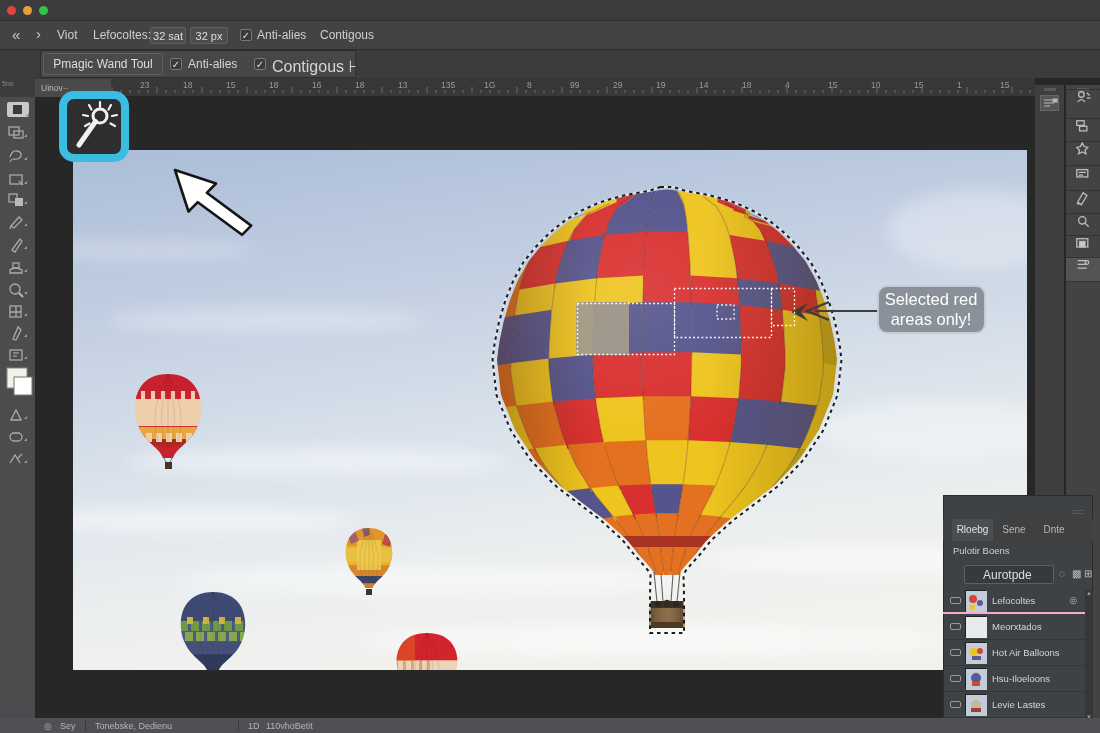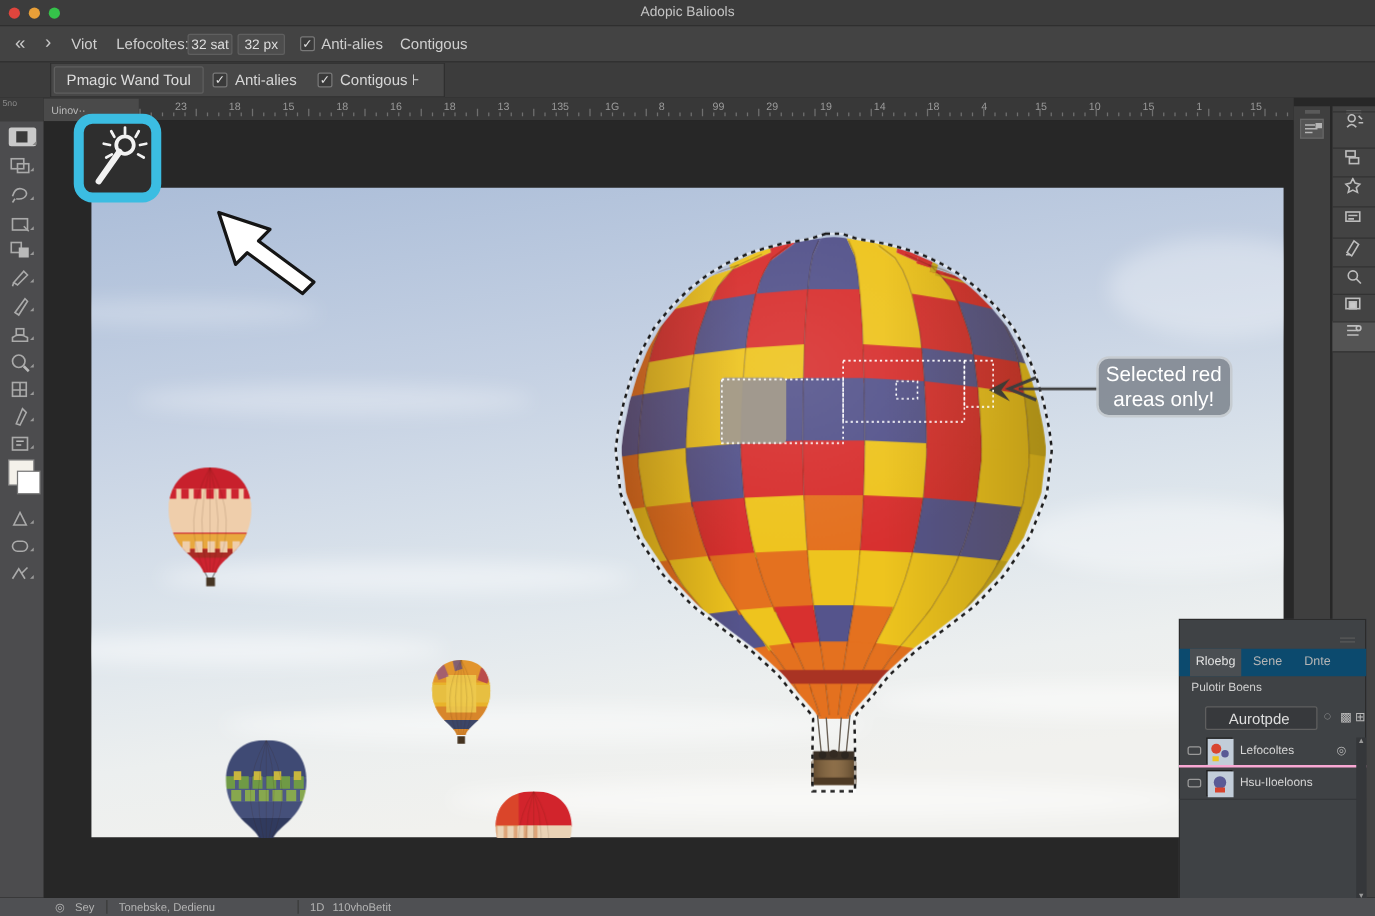--- a/index.html
+++ b/index.html
@@ -18,60 +18,59 @@
 #corner{left:0;top:78px;width:35px;height:19px;background:#3c3c3c;color:#8a8a8a;font-size:7px;padding:2px;}
 #toolbar{left:0;top:97px;width:35px;height:621px;background:#4c4c4e;}
 #pasteboard{left:35px;top:97px;width:1000px;height:621px;background:#272727;}
 #canvas{left:73px;top:150px;width:954px;height:525px;}
 #wandbox{left:59px;top:91px;width:70px;height:71px;border:8px solid #3bbde2;border-radius:15px;background:#2e2e2e;}
 #rcol1{left:1035px;top:85px;width:29px;height:633px;background:#3f3f3f;}
 #rcol2{left:1066px;top:85px;width:34px;height:633px;background:#434343;}
 .rsep{position:absolute;left:1066px;width:34px;height:1px;background:#333;}
 #rc1icon{left:1040px;top:95px;width:19px;height:16px;background:#555;border:1px solid #666;}
 #lpanel{left:943px;top:495px;width:150px;height:238px;background:#3f4245;border:1px solid #2b2b2b;}
-#ltabs{position:absolute;left:943px;top:519px;width:150px;height:22px;background:#0c4a6e;}
+#ltabs{position:absolute;left:943px;top:519px;width:150px;height:22px;background:#404040;}
 .ltab{position:absolute;top:0;height:22px;font-size:10px;color:#b5b5b5;padding-top:5px;text-align:center;}
 .ltab.act{background:#4a4e52;color:#e2e2e2;}
 #lprops{position:absolute;left:943px;top:541px;width:150px;height:21px;color:#cfcfcf;font-size:9.5px;padding:4px 0 0 10px;}
 #lfilter{position:absolute;left:943px;top:562px;width:150px;height:26px;}
 .lrow{position:relative;height:26px;border-bottom:1px solid #34373a;display:flex;align-items:center;}
 .lrow-sel{border-bottom:2px solid #f9a8d4;}
 .ltog{width:11px;height:7px;border:1px solid #9a9a9a;border-radius:2px;margin:0 4px 0 7px;}
 .lthumb{width:21px;height:21px;display:inline-block;border:1px solid #202020;}
 .lname{color:#d5d5d5;font-size:9.5px;margin-left:6px;}
 .leye{position:absolute;right:16px;color:#b8b8b8;font-size:9px;}
 #lscroll{position:absolute;left:1085px;top:590px;width:8px;height:130px;background:#35373a;}
 #statusbar{left:0;top:718px;width:1100px;height:15px;background:#4f5053;color:#b4b4b4;font-size:9px;}
 .vline{position:absolute;top:2px;width:1px;height:11px;background:#3a3a3a;}
 </style></head>
 <body>
 <div class="abs" id="titlebar">
  <span class="tl" style="left:7px;background:#e0453d;"></span>
  <span class="tl" style="left:23px;background:#e89f38;"></span>
  <span class="tl" style="left:39px;background:#35c24a;"></span>
- <div id="title">Adopic Baliools</div>
 </div>
 <div class="abs" id="optbar">
  <span class="lab" style="left:12px;top:5px;font-size:15px;color:#c9c9c9;">«</span>
  <span class="lab" style="left:36px;top:4px;font-size:15px;color:#c9c9c9;">›</span>
  <span class="lab" style="left:57px;top:7px;">Viot</span>
  <span class="lab" style="left:93px;top:7px;">Lefocoltes:</span>
  <span class="obox" style="left:150px;top:6px;width:36px;height:17px;line-height:16px;">32 sat</span>
  <span class="obox" style="left:190px;top:6px;width:38px;height:17px;line-height:16px;">32 px</span>
  <span class="chk" style="left:240px;top:8px;">✓</span>
  <span class="lab" style="left:257px;top:7px;">Anti-alies</span>
  <span class="lab" style="left:320px;top:7px;">Contigous</span>
 </div>
 <div class="abs" id="optbar2"></div>
 <div class="abs" id="opt2slab"></div>
 <span class="obox abs" style="left:43px;top:53px;width:120px;height:22px;line-height:21px;font-size:12px;background:#4a4a4a;">Pmagic Wand Toul</span>
 <span class="chk abs" style="left:170px;top:58px;">✓</span>
 <span class="lab abs" style="left:188px;top:57px;color:#d6d6d6;font-size:12px;">Anti-alies</span>
 <span class="chk abs" style="left:254px;top:58px;">✓</span>
-<span class="lab abs" style="left:272px;top:57px;color:#d6d6d6;font-size:12px;">Contigous ⊦</span>
+<span class="lab abs" style="left:272px;top:57px;color:#d6d6d6;font-size:16px;">Contigous ⊦</span>
 <div class="abs" id="corner">5no</div>
 <div class="abs" id="rulerbar"><svg width="1035" height="16">
       <text x="105" y="10" font-family="Liberation Sans, sans-serif" font-size="8.5" fill="#9a9a9a">23</text>
       <text x="148" y="10" font-family="Liberation Sans, sans-serif" font-size="8.5" fill="#9a9a9a">18</text>
       <text x="191" y="10" font-family="Liberation Sans, sans-serif" font-size="8.5" fill="#9a9a9a">15</text>
       <text x="234" y="10" font-family="Liberation Sans, sans-serif" font-size="8.5" fill="#9a9a9a">18</text>
       <text x="277" y="10" font-family="Liberation Sans, sans-serif" font-size="8.5" fill="#9a9a9a">16</text>
       <text x="320" y="10" font-family="Liberation Sans, sans-serif" font-size="8.5" fill="#9a9a9a">18</text>
       <text x="363" y="10" font-family="Liberation Sans, sans-serif" font-size="8.5" fill="#9a9a9a">13</text>
       <text x="406" y="10" font-family="Liberation Sans, sans-serif" font-size="8.5" fill="#9a9a9a">135</text>
@@ -649,25 +648,51 @@
           <circle cx="7" cy="8" r="4" fill="#d8442f"></circle>
           <circle cx="14" cy="12" r="3" fill="#5a5a95"></circle>
           <rect x="4" y="14" width="5" height="4" fill="#eec41e"></rect>
         </svg></span>
       <span class="lname">Lefocoltes</span>
       <span class="leye">◎</span>
     </div>
     <div class="lrow">
       <span class="ltog"></span>
       <span class="lthumb"><svg width="21" height="21">
+          <rect width="21" height="21" fill="#e8eaec"></rect>
+        </svg></span>
+      <span class="lname">Meorxtados</span>
+    </div>
+    <div class="lrow">
+      <span class="ltog"></span>
+      <span class="lthumb"><svg width="21" height="21">
+          <rect width="21" height="21" fill="#c2cdd9"></rect>
+          <circle cx="8" cy="9" r="4" fill="#eec41e"></circle>
+          <circle cx="14" cy="8" r="3" fill="#d8442f"></circle>
+          <rect x="6" y="13" width="9" height="4" fill="#5a5a95"></rect>
+        </svg></span>
+      <span class="lname">Hot Air Balloons</span>
+    </div>
+    <div class="lrow">
+      <span class="ltog"></span>
+      <span class="lthumb"><svg width="21" height="21">
           <rect width="21" height="21" fill="#c2cdd9"></rect>
           <circle cx="10" cy="9" r="5" fill="#5a5a95"></circle>
           <rect x="6" y="13" width="8" height="4" fill="#d8442f"></rect>
         </svg></span>
       <span class="lname">Hsu-Iloeloons</span>
+    </div>
+    <div class="lrow">
+      <span class="ltog"></span>
+      <span class="lthumb"><svg width="21" height="21">
+          <rect width="21" height="21" fill="#c2cdd9"></rect>
+          <circle cx="10" cy="10" r="5" fill="#c8b59a"></circle>
+          <rect x="5" y="13" width="10" height="4" fill="#a04030"></rect>
+        </svg></span>
+      <span class="lname">Levie Lastes</span>
     </div>
   </div>
 <div class="abs" id="lscroll">
     <div style="color:#999;font-size:6px;text-align:center;">▲</div>
     <div style="position:absolute;bottom:0;width:100%;color:#999;font-size:6px;text-align:center;">▼</div>
   </div>
 <div class="abs" style="left:943px;top:720px;width:150px;height:13px;background:#3c3f42;"></div>
 <div class="abs" id="statusbar">
  <span class="lab" style="left:44px;top:3px;">◎</span>
  <span class="lab" style="left:60px;top:3px;">Sey</span>

